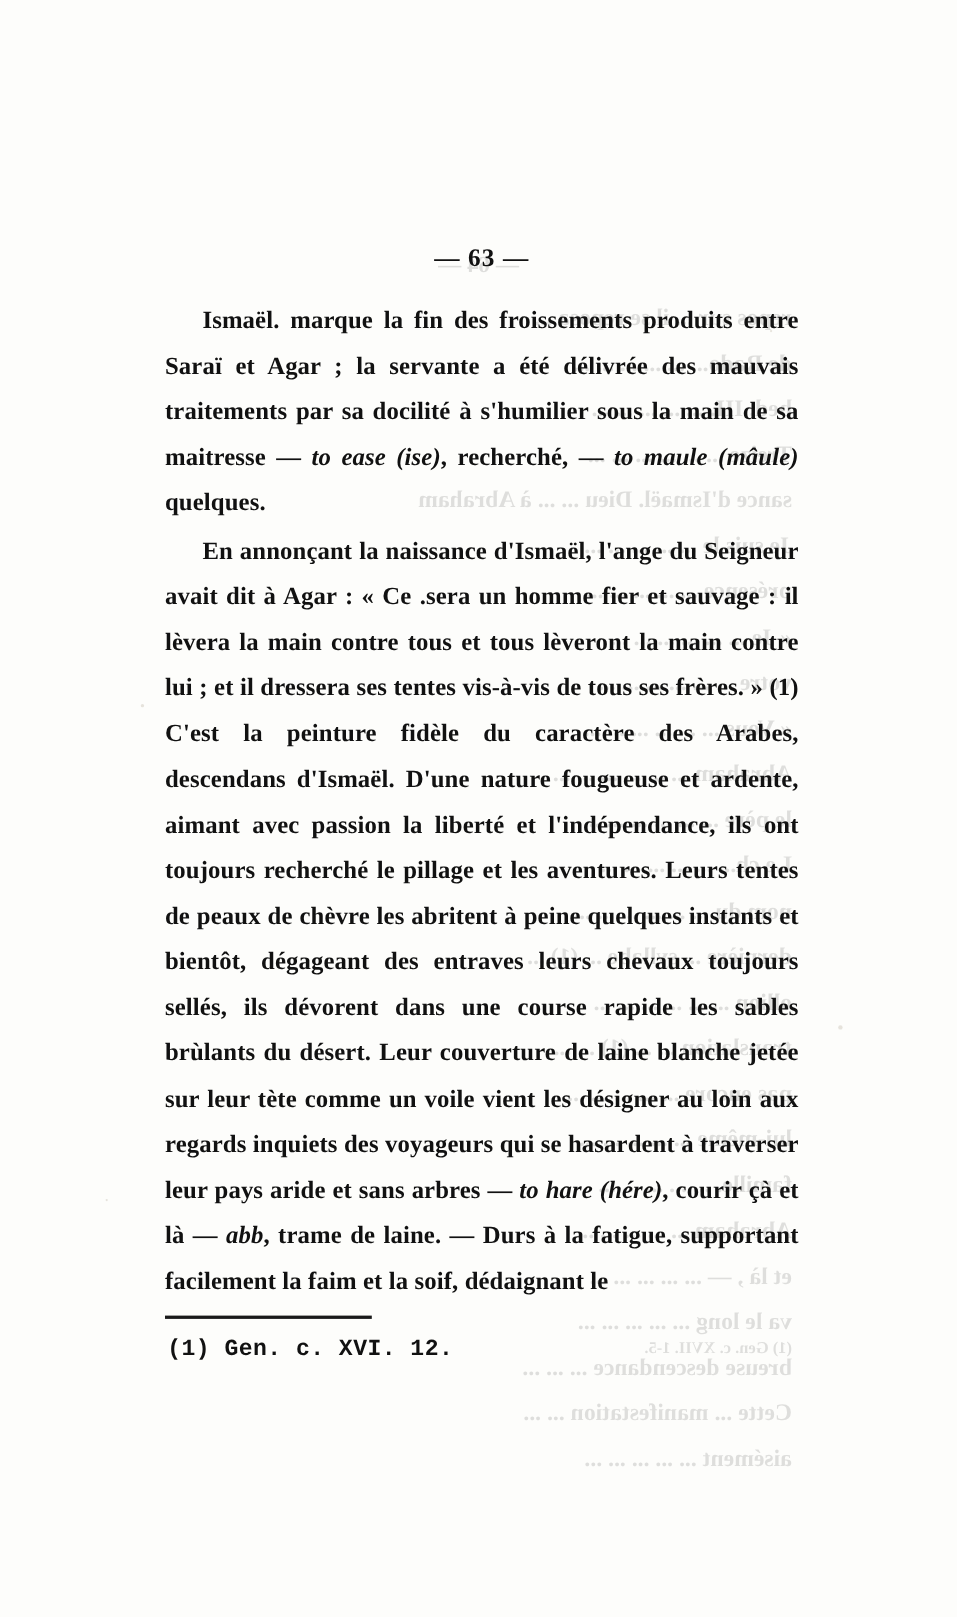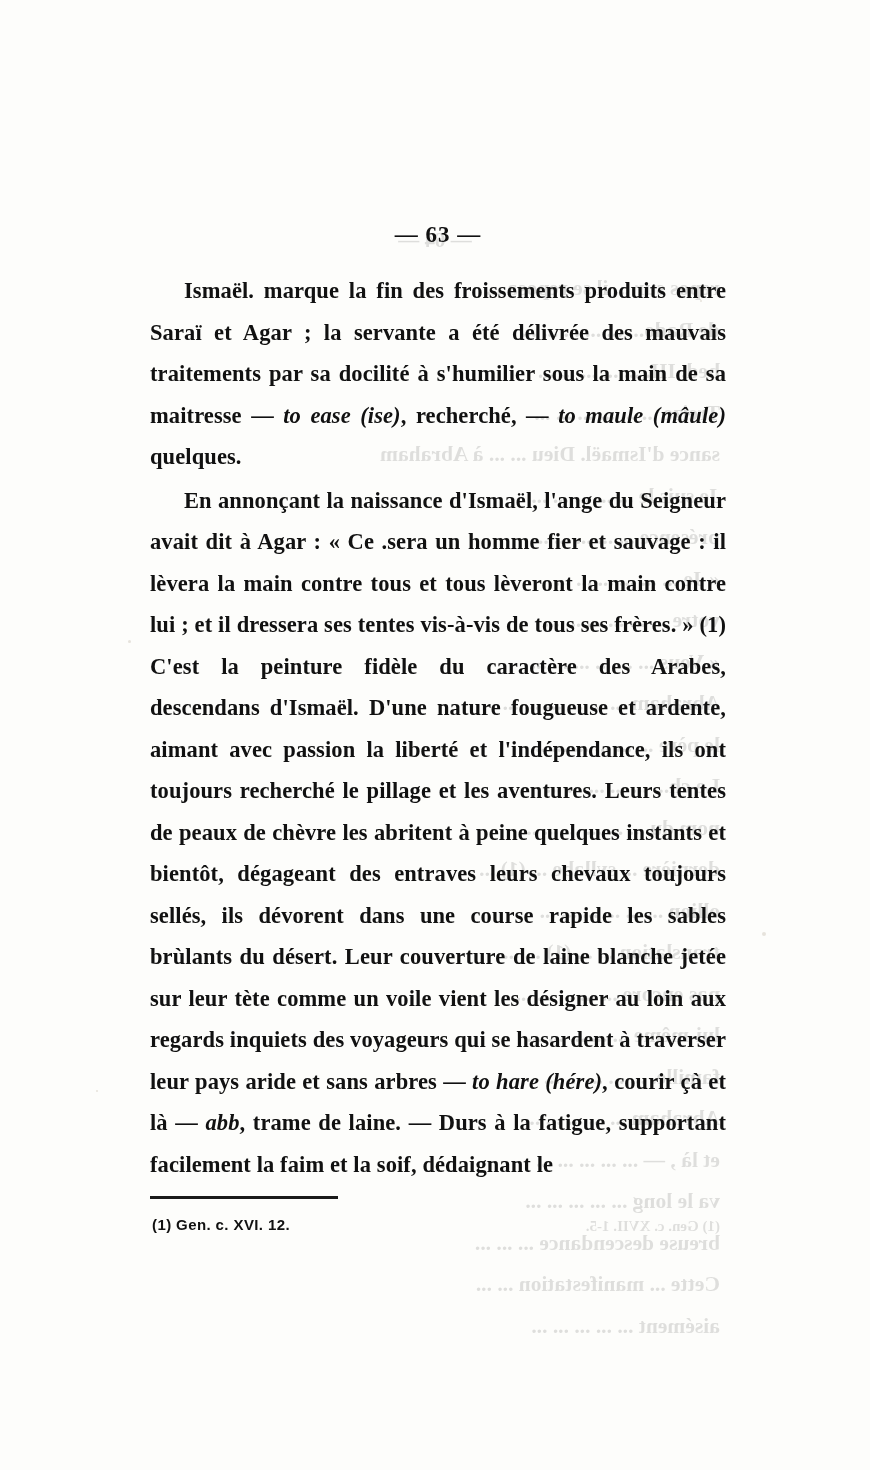--- a/index.html
+++ b/index.html
@@ -102,24 +102,24 @@
     width: 188px;
     height: 3px;
     background: #1a1a1a;
   }
 
   .footnote {
     position: absolute;
     left: 152px;
     top: 1216px;
     width: 420px;
-    font-size: 15px;
+    font-size: 21px;
     font-weight: bold;
     letter-spacing: 0.4px;
-    font-family: Liberation Sans, sans-serif;
+    font-family: Liberation Mono, monospace;
   }
 
   
   .speck {
     position: absolute;
     background: #cfcabd;
     border-radius: 50%;
     opacity: 0.5;
   }
 </style>

